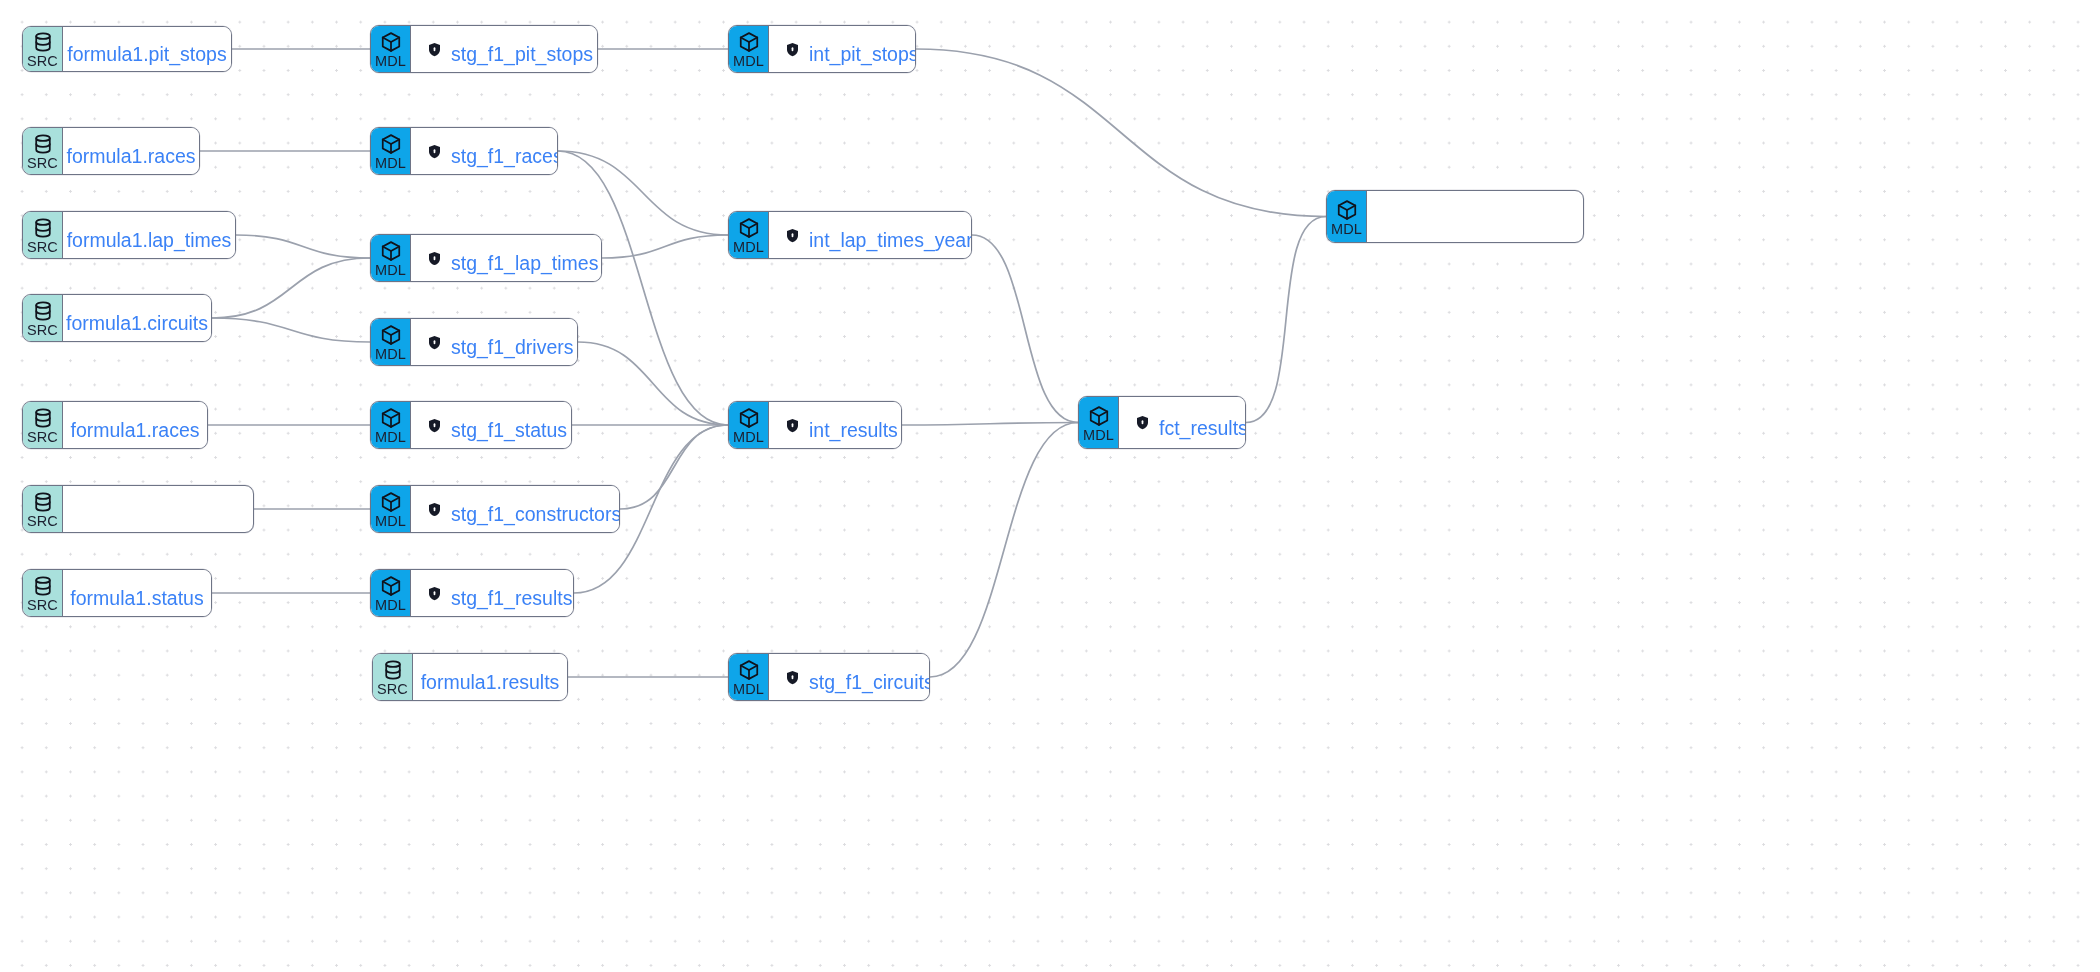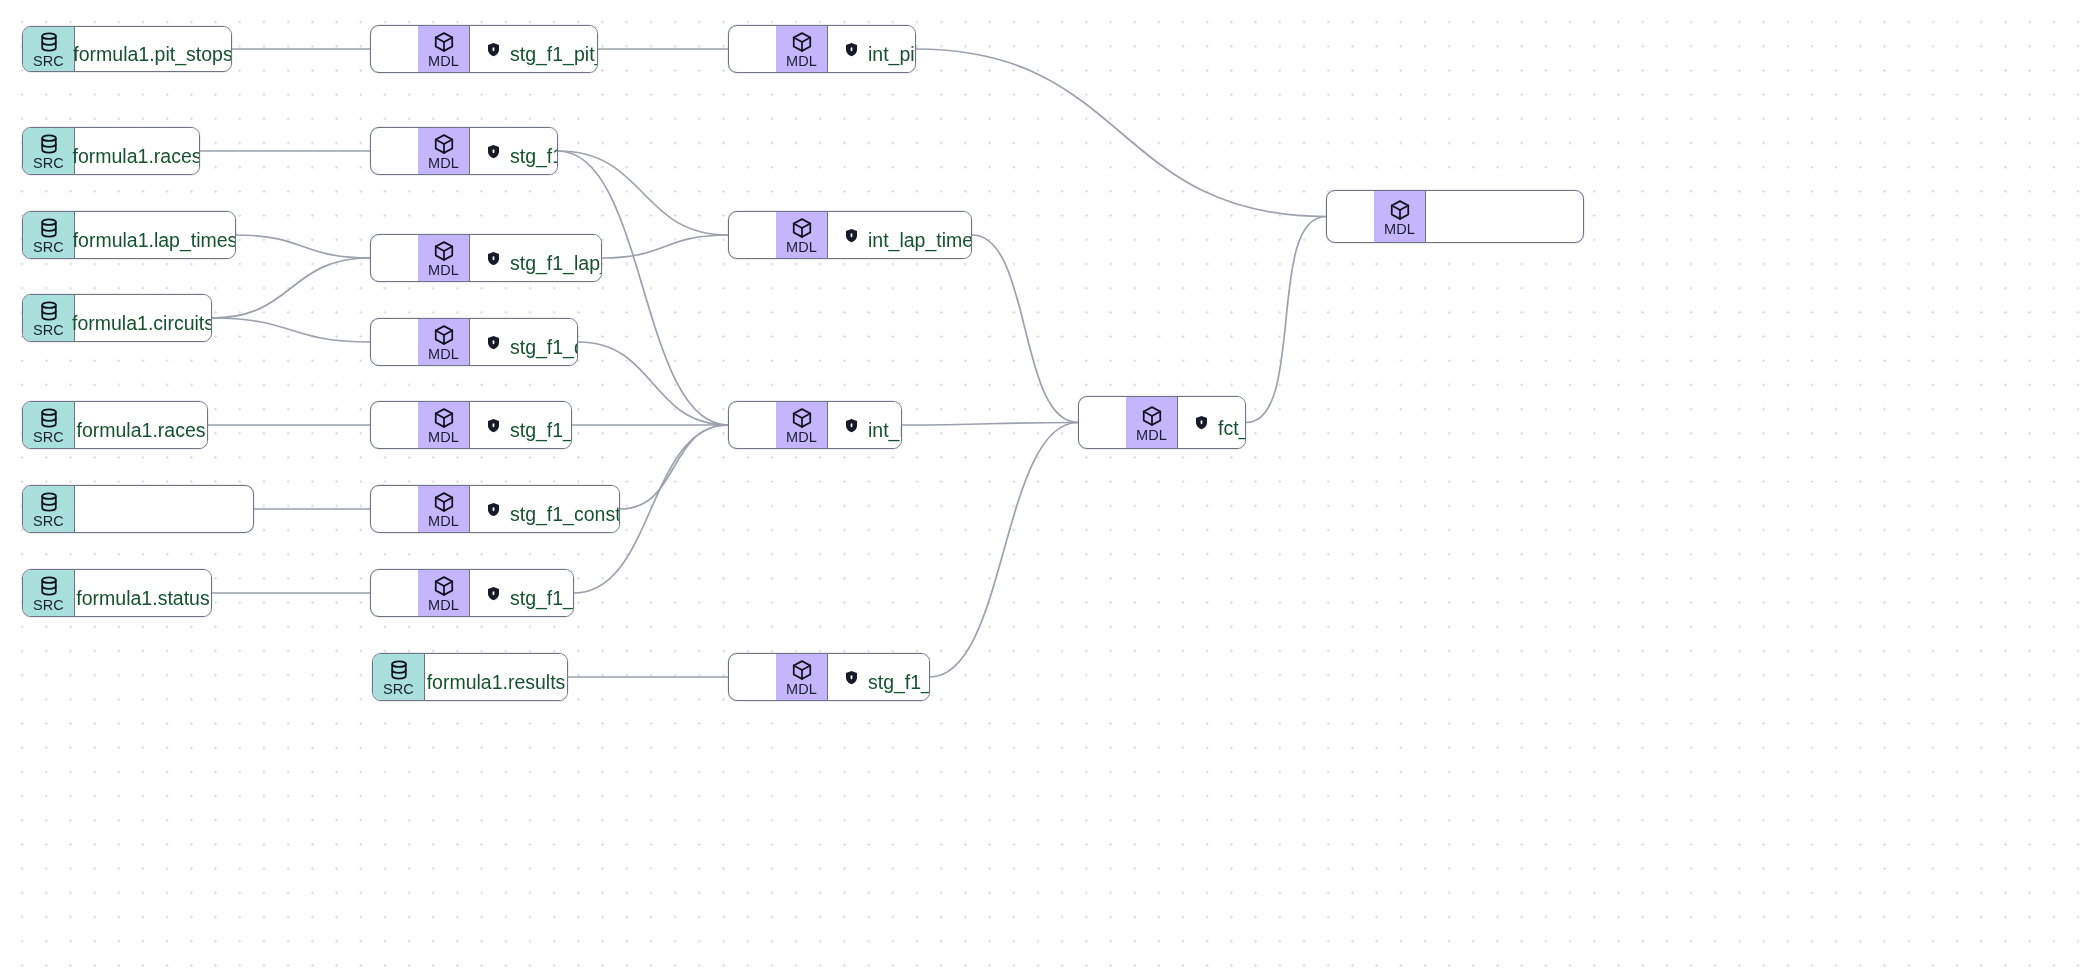--- a/index.html
+++ b/index.html
@@ -39,32 +39,32 @@
     box-sizing: border-box;
     border: 1.6px solid #6e7486;
     border-radius: 9px;
     background: #ffffff;
     z-index: 2;
     overflow: hidden;
     box-shadow: 0 0 0 0.4px rgba(110,116,134,0.25);
   }
   .node-badge {
     flex: 0 0 auto;
-    width: 52px;
+    width: 40px;
     display: flex;
     flex-direction: column;
     align-items: center;
     justify-content: center;
     gap: 1px;
     border-right: 1.4px solid #6e7486;
     box-sizing: border-box;
     padding-top: 2px;
   }
   .node-badge.src { background: #a9e0dc; }
-  .node-badge.mdl { background: #c4b5fd; margin-left: 47px; }
+  .node-badge.mdl { background: #0ea5e9; }
   .badge-icon {
     width: 22px;
     height: 22px;
     display: block;
     line-height: 0;
   }
   .badge-icon svg { display: block; }
   .badge-text {
     font-size: 14.5px;
     line-height: 15px;
@@ -85,21 +85,21 @@
   .shield-icon {
     flex: 0 0 auto;
     width: 15px;
     height: 15px;
     display: block;
     line-height: 0;
   }
   .shield-icon svg { display: block; }
   .node-label {
     font-size: 19.5px;
-    color: #14532d;
+    color: #3b82f6;
     white-space: nowrap;
     font-family: "Liberation Sans", sans-serif;
     margin-top: 11px;
   }
 </style>
 </head>
 <body>
 
 <div id="canvas">
   <svg id="edge-layer" width="2100" height="972" viewBox="0 0 2100 972">

